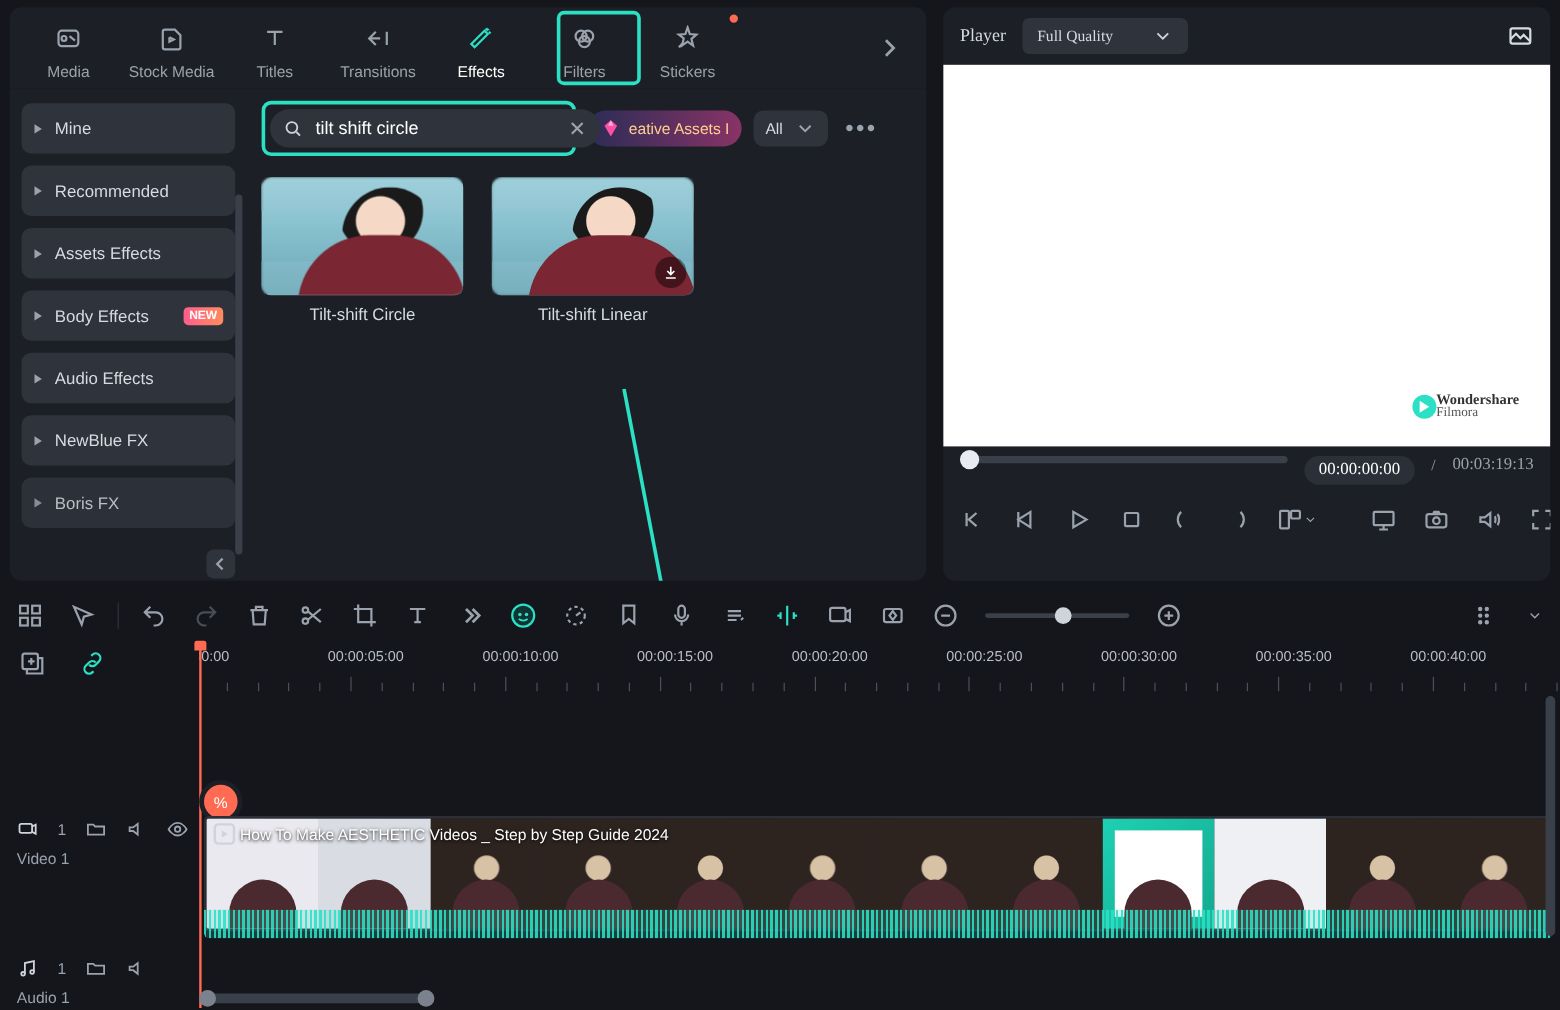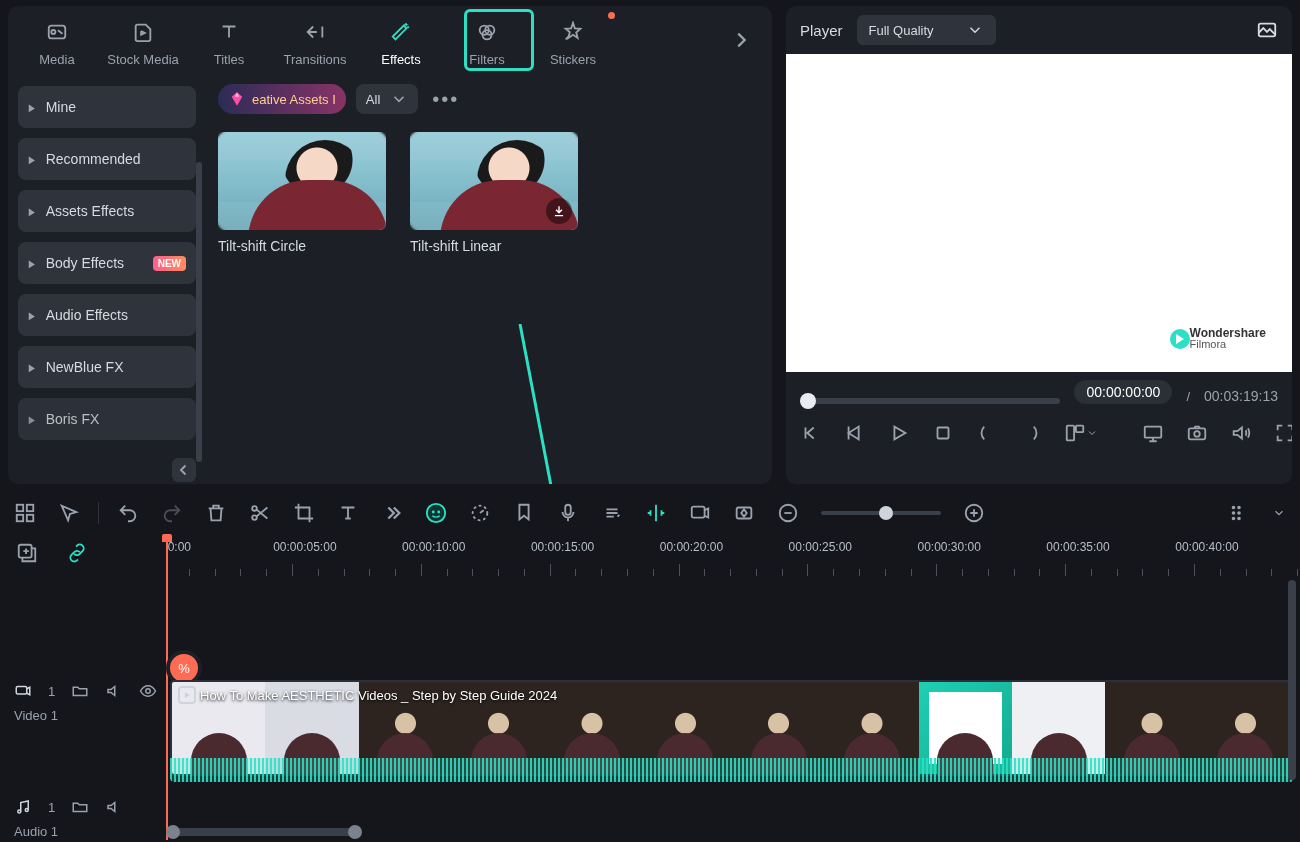--- a/index.html
+++ b/index.html
@@ -21,21 +21,21 @@
     font-size:13px;
   }
   svg{display:block}
 
   
   .app{width:1300px;height:842px;position:relative;}
   .top{
     height:490px; display:flex; gap:14px; padding:6px 8px 6px 8px;
   }
   .left-area{width:764px; display:flex; flex-direction:column;}
-  .player-area{flex:1; display:flex; flex-direction:column; background:var(--panel); border-radius:10px; overflow:hidden;}
+  .player-area{flex:1; display:flex; flex-direction:column; background:var(--panel); border-radius:10px; overflow:hidden;font-family:Liberation Serif, serif;}
 
   
   .main-tabs{
     height:68px; background:var(--panel); border-radius:10px 10px 0 0;
     display:flex; align-items:center; padding:0 6px; position:relative;justify-content:center;
   }
   .mtab{width:86px; display:flex; flex-direction:column; align-items:center; gap:6px;
     color:var(--muted); cursor:pointer; padding-top:4px;}
   .mtab.active{color:#fff;}
   .mtab .micon{height:28px; display:flex; align-items:center; justify-content:center;}
@@ -90,21 +90,21 @@
     background:linear-gradient(90deg,#2b2c56,#893366); color:#ffcf90; font-size:13px;
   }
   .gem{width:18px;height:18px;}
   .all-dd{
     height:30px; background:var(--panel3); border-radius:8px; padding:0 10px; display:flex; align-items:center;
     gap:10px; color:var(--text); cursor:pointer;
   }
   .dots-btn{color:var(--muted); font-size:20px; cursor:pointer; letter-spacing:2px; padding:0 4px;}
 
   .results{display:flex; gap:24px; margin-top:18px;}
-  .card{width:168px;}
+  .card{width:168px;text-align:center;}
   .thumb{
     height:98px; border-radius:8px; background:linear-gradient(180deg,#9fd3de 0%, #7fb9c7 60%, #6da8b7 100%);
     position:relative; overflow:hidden;
   }
   .face{
     position:absolute; left:40%; top:8%; width:80px; height:80px; border-radius:50%;
     background: radial-gradient(circle at 40% 35%, #f5d9c6 0 20px, transparent 21px),
                 radial-gradient(circle at 40% 25%, #1a1a1a 0 35px, transparent 36px);
   }
   .shirt{position:absolute;left:18%;bottom:-10px;width:140px;height:60px;border-radius:60px 60px 0 0;
@@ -126,21 +126,21 @@
   .player-head .spacer{flex:1}
   .pic-btn{color:var(--text);cursor:pointer;}
   .viewport{flex:1; background:#fff; position:relative;}
   .wm{position:absolute; right:26px; bottom:22px; display:flex; align-items:center; gap:0;}
   .wm .logo{width:20px;height:20px;border-radius:50%;background:#2be0c4;position:relative;}
   .wm .logo::after{content:"";position:absolute;left:6px;top:5px;border-left:8px solid #fff;border-top:5px solid transparent;border-bottom:5px solid transparent;}
   .wm .txt{color:#333;font-weight:700;font-size:12px;line-height:12px;}
   .wm .sub{color:#555;font-size:11px;margin-top:-1px;}
 
   .player-bar{height:112px;background:var(--panel);padding:8px 14px;}
-  .seek{display:flex;align-items:flex-end;gap:14px;}
+  .seek{display:flex;align-items:flex-start;gap:14px;}
   .seek-track{flex:1;height:6px;background:#3a404a;border-radius:3px;position:relative;}
   .seek-thumb{position:absolute;left:0;top:-5px;width:16px;height:16px;border-radius:50%;background:#e8ebef;}
   .time-pill{background:#2b2f37;color:#fff;border-radius:12px;padding:4px 12px;font-size:14px;}
   .time-sep{color:var(--muted);}
   .time-total{color:var(--muted);font-size:14px;}
   .pctrl{display:flex;align-items:center;gap:22px;margin-top:18px;color:var(--muted);}
   .pctrl .ic{cursor:pointer;display:flex;}
   .pctrl .gap{flex:1}
 
   
@@ -338,20 +338,36 @@
               <div class="collapse-btn">
             <svg class="i-sm" viewBox="0 0 24 24" fill="none" stroke="currentColor" stroke-width="2.5">
                   <path d="M14 6l-6 6 6 6"></path>
                 </svg>
           </div>
             </div>
         </div>
 
         <div class="content">
           <div class="search-row">
+            <div class="search-wrap">
+              <div class="search-inner">
+                <span>
+                  <svg class="i-sm" viewBox="0 0 24 24" fill="none" stroke="#cfd4db" stroke-width="2">
+                      <circle cx="11" cy="11" r="6"></circle>
+                      <path d="M20 20l-4-4"></path>
+                    </svg>
+                </span>
+                <input type="text" value="tilt shift circle" placeholder="Search" style="">
+                <span class="x-btn">
+                  <svg class="i-sm" viewBox="0 0 24 24" fill="none" stroke="currentColor" stroke-width="2.4">
+                      <path d="M6 6l12 12M18 6L6 18"></path>
+                    </svg>
+                </span>
+              </div>
+            </div>
             <div class="creative-pill">
               <span class="gem">
                 <svg viewBox="0 0 24 24" width="18" height="18">
                     <path fill="#ff4fa3" d="M12 3l7 6-7 12L5 9z"></path>
                     <path fill="#ffb0df" d="M12 3l3 6H9z"></path>
                   </svg>
               </span>
               <span>eative Assets I</span>
             </div>
             <div class="all-dd">

